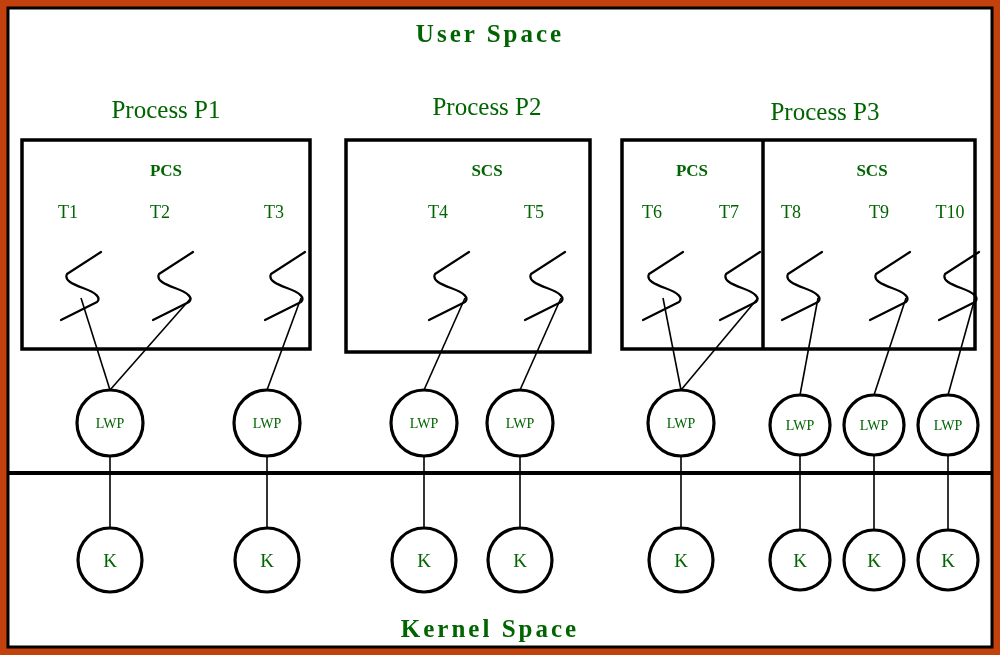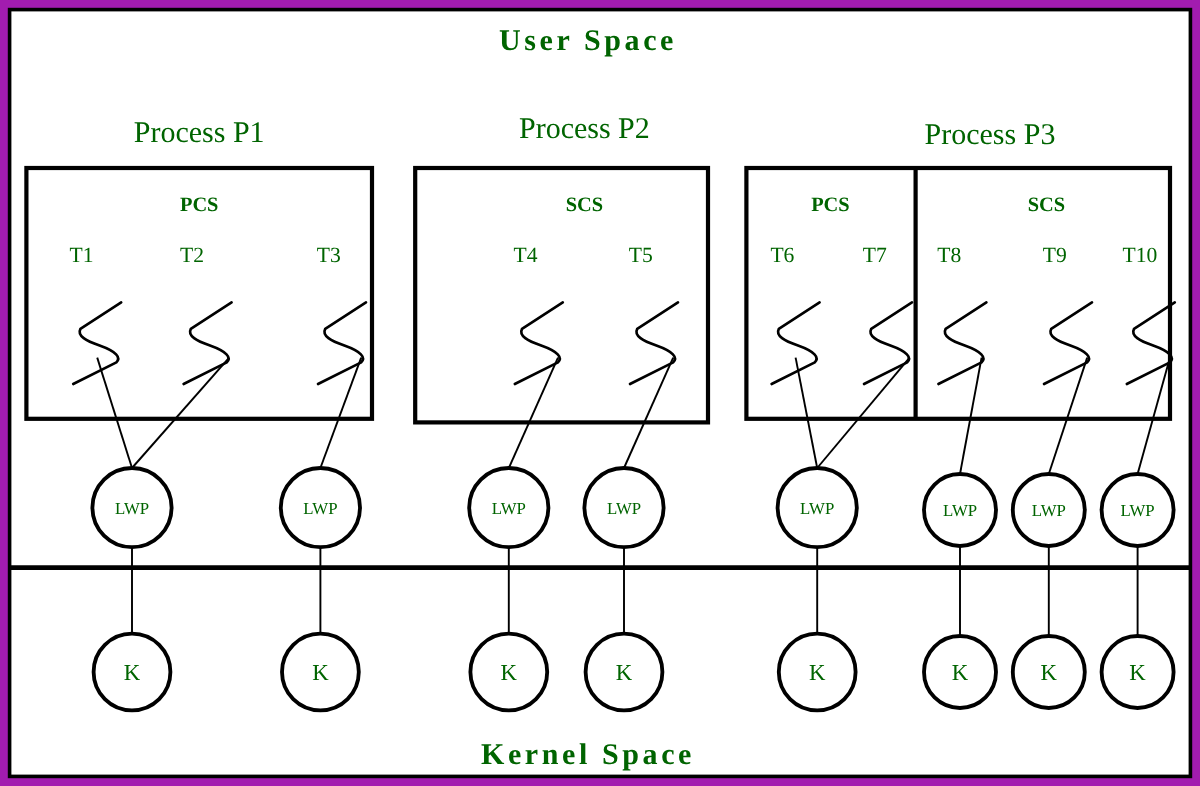--- a/index.html
+++ b/index.html
@@ -7,21 +7,21 @@
     padding: 0;
     background: #ffffff;
   }
   body {
     font-family: "Liberation Serif", "DejaVu Serif", serif;
   }
   #stage {
     position: relative;
     width: 1000px;
     height: 655px;
-    background: #a21caf;
+    background: #c2410c;
     overflow: hidden;
   }
   svg#diagram {
     display: block;
     width: 1000px;
     height: 655px;
   }
   .outer-frame {
     stroke: #000000;
     stroke-width: 3;

